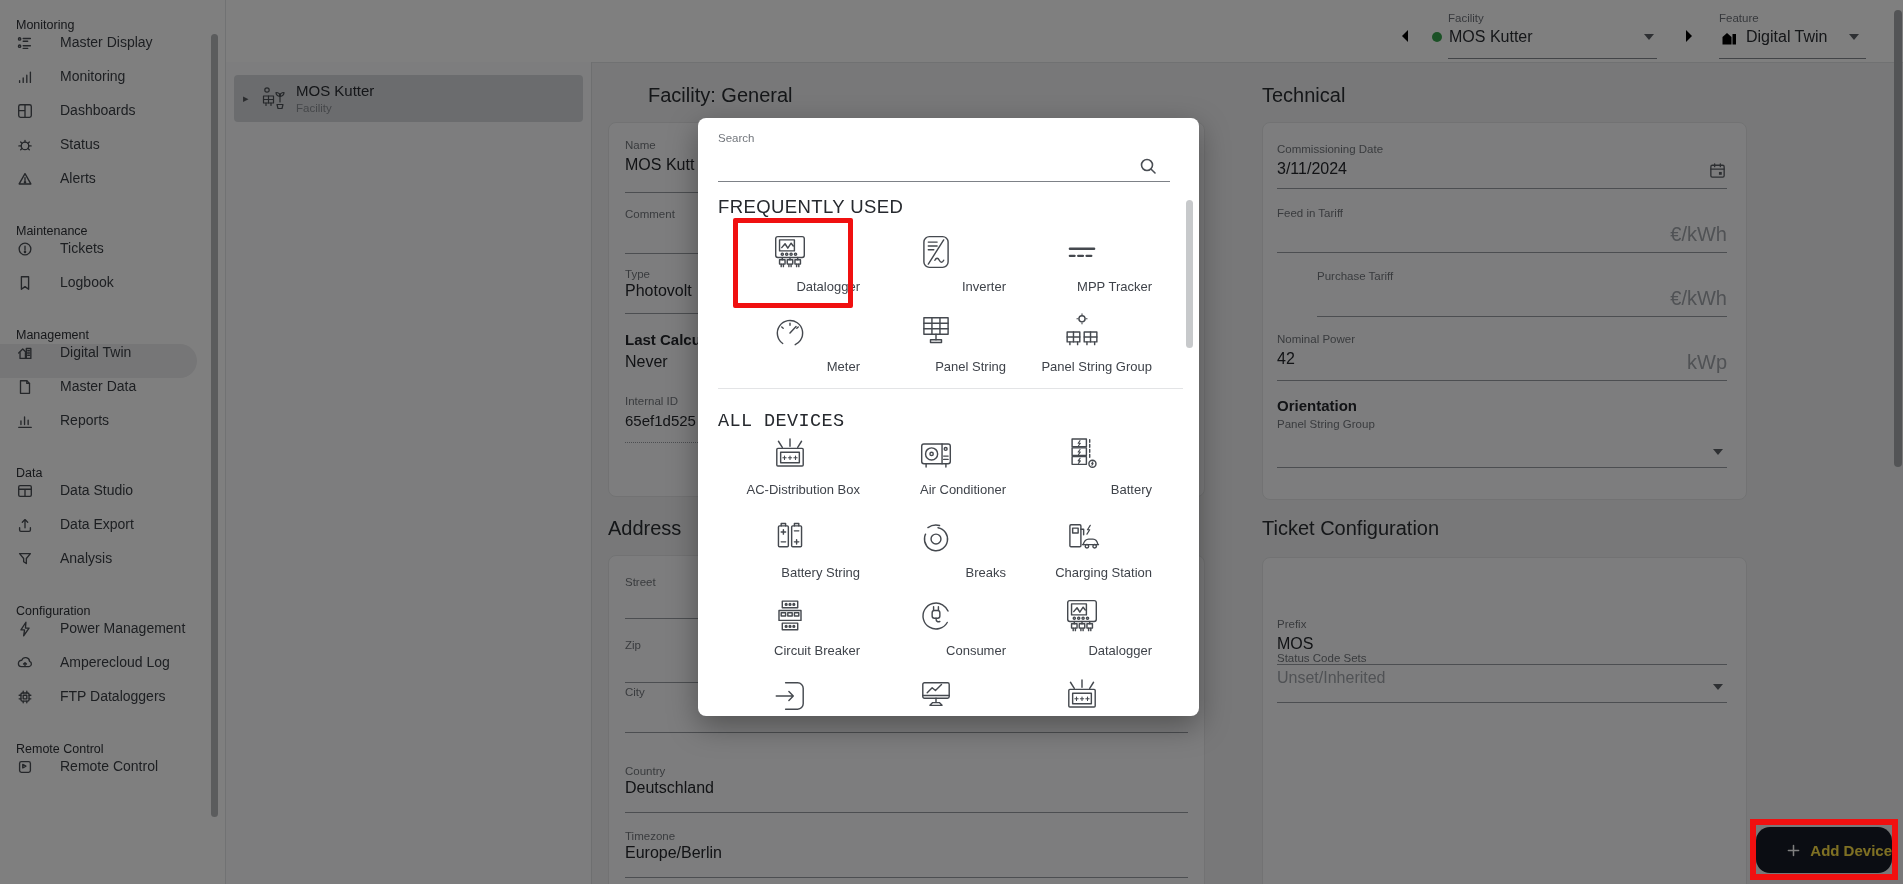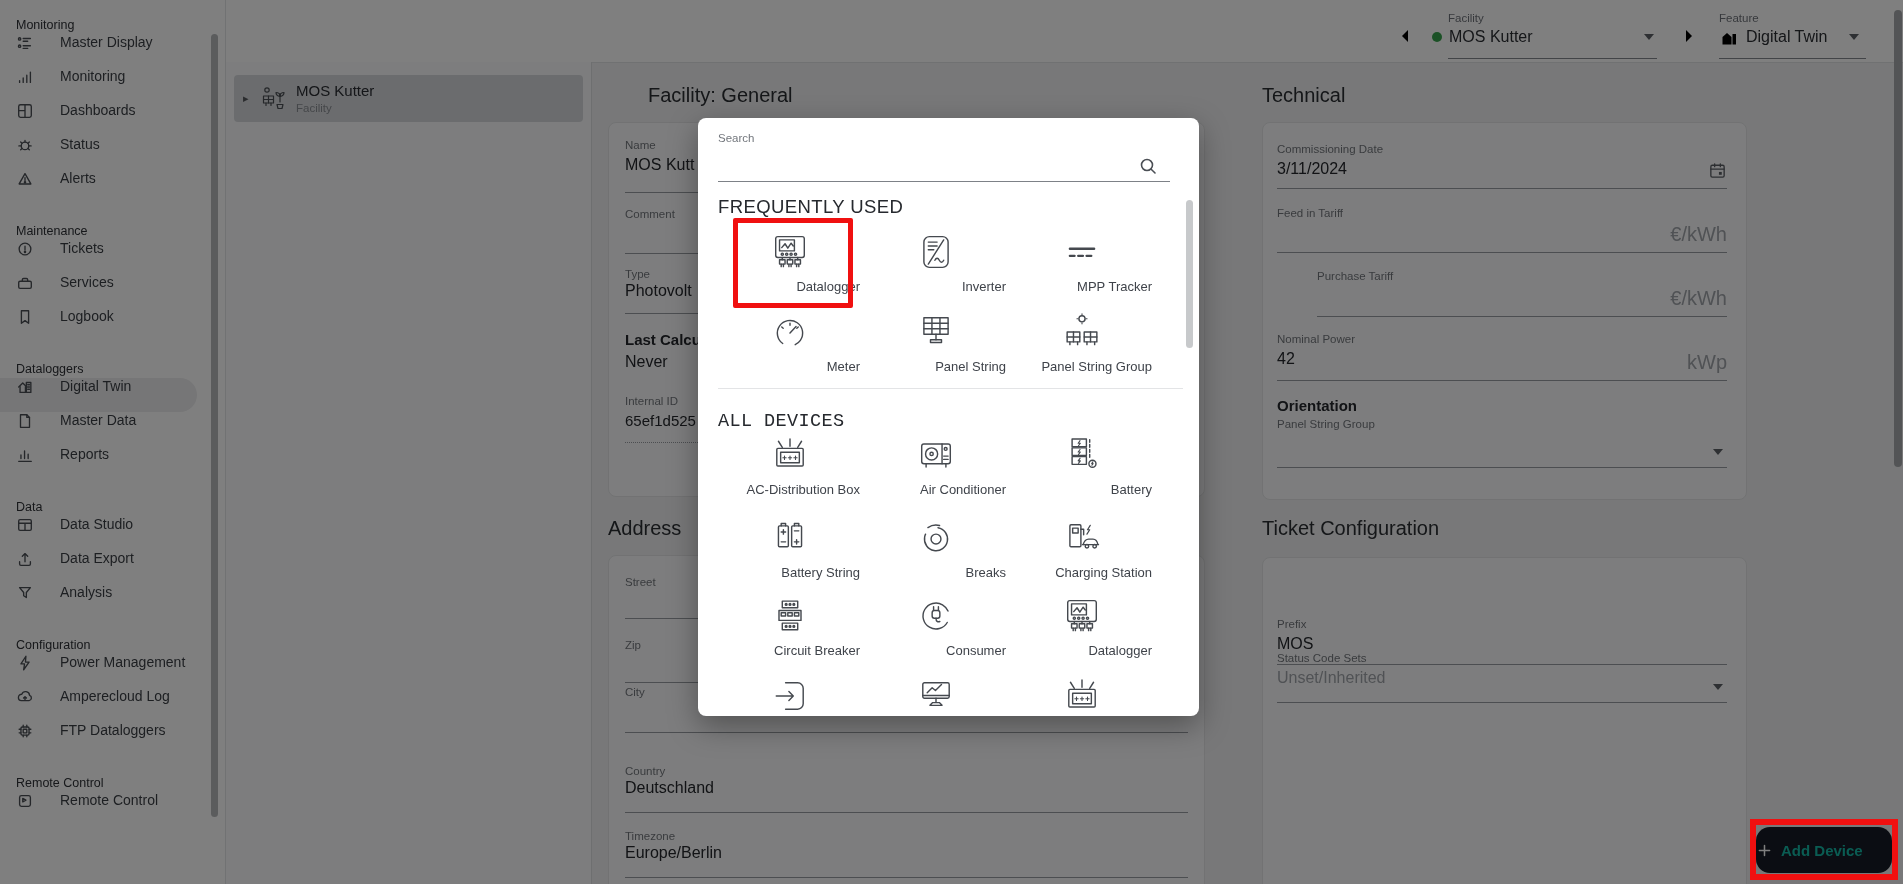--- a/index.html
+++ b/index.html
@@ -41,21 +41,21 @@
   .blbl{font-size:15px;font-weight:700;color:#24272c;}
   .unit{position:absolute;right:0;bottom:6px;font-size:20px;color:#a0a4aa;}
   .ghost{color:#a0a4aa;}
   .fcaret{position:absolute;right:4px;bottom:12px;}
   .calico{position:absolute;right:0;bottom:8px;width:19px;height:19px;}
   .calico svg{width:19px;height:19px;stroke:#5a5e64;fill:none;stroke-width:1.4;stroke-linecap:round;stroke-linejoin:round;}
   
   .pg-thumb{position:absolute;left:1894px;top:10px;width:8px;height:457px;border-radius:4px;background:#a7a9ac;}
   
   .addbtn{position:absolute;left:1756px;top:827px;width:136px;height:46px;border-radius:14px;background:#161b26;
-          display:flex;align-items:center;justify-content:flex-start;gap:8px;color:#14b8a6;font-size:15px;font-weight:700;cursor:pointer;}
+          display:flex;align-items:center;justify-content:flex-end;gap:8px;color:#fde047;font-size:15px;font-weight:700;cursor:pointer;}
   .addbtn .pic{width:17px;height:17px;display:flex;}
   .addbtn .pic svg{width:17px;height:17px;stroke:#ffffff;fill:none;stroke-width:1.8;stroke-linecap:round;}
   
   .overlay{position:absolute;inset:0;background:rgba(0,0,0,0.5);z-index:50;}
   .modal{position:absolute;left:698px;top:118px;width:501px;height:598px;background:#ffffff;border-radius:8px;
          box-shadow:0 10px 30px rgba(0,0,0,0.35);z-index:60;overflow:hidden;}
   .m-search-lbl{position:absolute;left:20px;top:14px;font-size:11.5px;color:#73777d;}
   .m-search-line{position:absolute;left:20px;top:63px;width:452px;height:1px;background:#7d8187;}
   .m-search-ico{position:absolute;left:440px;top:38px;width:20px;height:20px;}
   .m-search-ico svg{width:20px;height:20px;stroke:#4b4f55;fill:none;stroke-width:1.6;stroke-linecap:round;}
@@ -155,36 +155,27 @@
             <circle cx="10" cy="10" r="6.5"></circle>
             <path d="M10 6.8v4"></path>
             <circle cx="10" cy="13.2" r=".7" style="fill:#4b4f55"></circle>
           </svg>
         </span>
         <span>Tickets</span>
       </div>
     <div class="item">
         <span class="sic">
           <svg viewBox="0 0 20 20">
-            <rect x="3" y="8" width="14" height="8" rx="1.5"></rect>
-            <path d="M7 8V6.5A1.5 1.5 0 0 1 8.5 5h3A1.5 1.5 0 0 1 13 6.5V8"></path>
-          </svg>
-        </span>
-        <span>Services</span>
-      </div>
-    <div class="item">
-        <span class="sic">
-          <svg viewBox="0 0 20 20">
             <path d="M6 3h8v14l-4-3-4 3z"></path>
           </svg>
         </span>
         <span>Logbook</span>
       </div>
 
-    <div class="sec">Dataloggers</div>
+    <div class="sec">Management</div>
     <div class="item active">
         <span class="sic">
           <svg viewBox="0 0 20 20">
             <path d="M3 10l4.5-4.5L12 10"></path>
             <path d="M4.5 9.5V16h6V9.5"></path>
             <rect x="11.5" y="5" width="5" height="11"></rect>
             <path d="M13 7.5h2M13 10h2M13 12.5h2"></path>
           </svg>
         </span>
         <span>Digital Twin</span>

